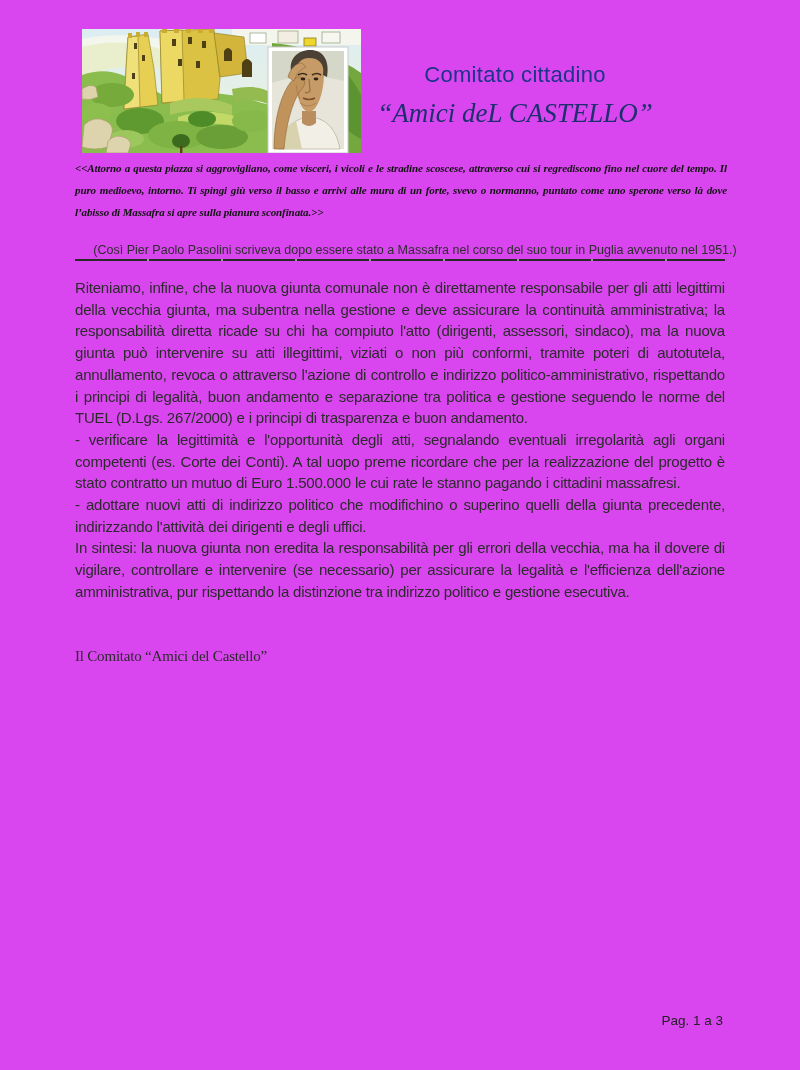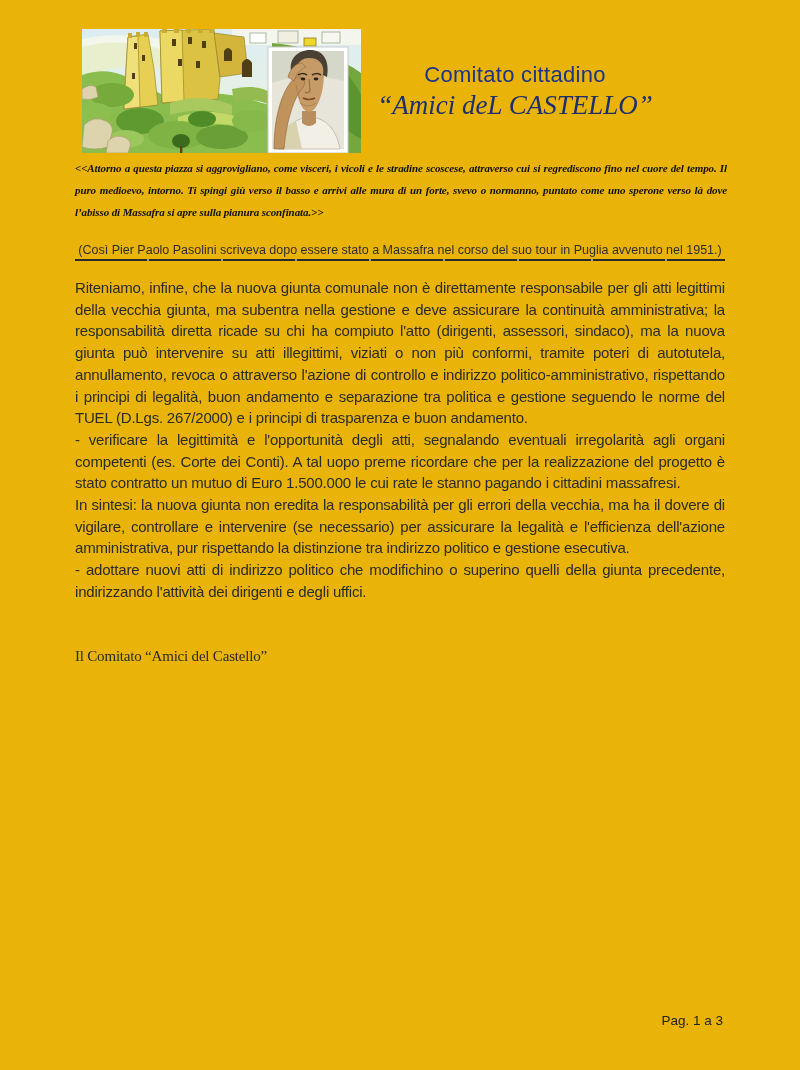--- a/index.html
+++ b/index.html
@@ -1,30 +1,30 @@
 <!DOCTYPE html>
 <html><head>
 <meta charset="utf-8">
 <style>
   html,body{margin:0;padding:0;background:#ffffff;}
   .page{
-    position:relative;width:800px;height:1070px;background:#eab308;
+    position:relative;width:800px;height:1070px;background:#d946ef;
     font-family:"Liberation Sans",sans-serif;color:#2b2b2b;margin:0 auto;overflow:hidden;
   }
   .artwork{position:absolute;left:82px;top:29px;width:279px;height:124px;}
   .artwork svg{display:block;width:100%;height:100%;}
   .titles{position:absolute;left:360px;top:61px;width:310px;text-align:center;}
   .title-line1{font-size:22px;line-height:27px;color:#1c3489;letter-spacing:.3px;}
-  .title-line2{font-family:"Liberation Serif",serif;font-style:italic;font-size:27px;line-height:33px;color:#1d2f6e;margin-top:1px;}
+  .title-line2{font-family:"Liberation Serif",serif;font-style:italic;font-size:27px;line-height:33px;color:#1d2f6e;margin-top:9px;}
   .quote{
     position:absolute;left:75px;top:158px;width:652px;
     font-family:"Liberation Serif",serif;font-weight:700;font-style:italic;
     font-size:11px;line-height:21.8px;color:#101010;text-align:justify;letter-spacing:-.1px;
   }
-  .attribution{position:absolute;left:75px;top:243px;width:650px;text-align:center;font-size:12.5px;color:#2e2e2e;}
+  .attribution{position:absolute;left:90px;top:243px;width:650px;text-align:center;font-size:12.5px;color:#2e2e2e;}
   .divider{
     position:absolute;left:75px;top:259px;width:650px;height:2px;
     background:repeating-linear-gradient(to right,#2a2a2a 0 72px,#9a9a9a 72px 74px);
   }
   .doc-body{
     position:absolute;left:75px;top:277px;width:650px;
     font-size:15px;line-height:21.7px;text-align:justify;letter-spacing:-.2px;color:#2b2b2b;
   }
   .doc-body p{margin:0;}
   .signature{margin-top:43px !important;text-align:left;font-family:Liberation Serif, serif;}
@@ -144,20 +144,20 @@
   </div>
 
   <div class="quote">&lt;&lt;Attorno a questa piazza si aggrovigliano, come visceri, i vicoli e le stradine scoscese, attraverso cui si regrediscono fino nel cuore del tempo. Il puro medioevo, intorno. Ti spingi giù verso il basso e arrivi alle mura di un forte, svevo o normanno, puntato come uno sperone verso là dove l’abisso di Massafra si apre sulla pianura sconfinata.&gt;&gt;</div>
   <div class="attribution">(Così Pier Paolo Pasolini scriveva dopo essere stato a Massafra nel corso del suo tour in Puglia avvenuto nel 1951.)</div>
 
   <div class="divider"></div>
 
   <div class="doc-body">
     <p>Riteniamo, infine, che la nuova giunta comunale non è direttamente responsabile per gli atti legittimi della vecchia giunta, ma subentra nella gestione e deve assicurare la continuità amministrativa; la responsabilità diretta ricade su chi ha compiuto l'atto (dirigenti, assessori, sindaco), ma la nuova giunta può intervenire su atti illegittimi, viziati o non più conformi, tramite poteri di autotutela, annullamento, revoca o attraverso l'azione di controllo e indirizzo politico-amministrativo, rispettando i principi di legalità, buon andamento e separazione tra politica e gestione seguendo le norme del TUEL (D.Lgs. 267/2000) e i principi di trasparenza e buon andamento.</p>
     <p>- verificare la legittimità e l'opportunità degli atti, segnalando eventuali irregolarità agli organi competenti (es. Corte dei Conti). A tal uopo preme ricordare che per la realizzazione del progetto è stato contratto un mutuo di Euro 1.500.000 le cui rate le stanno pagando i cittadini massafresi.</p>
+    <p>- adottare nuovi atti di indirizzo politico che modifichino o superino quelli della giunta precedente, indirizzando l'attività dei dirigenti e degli uffici.</p>
     <p>In sintesi: la nuova giunta non eredita la responsabilità per gli errori della vecchia, ma ha il dovere di vigilare, controllare e intervenire (se necessario) per assicurare la legalità e l'efficienza dell'azione amministrativa, pur rispettando la distinzione tra indirizzo politico e gestione esecutiva.</p>
-    <p>- adottare nuovi atti di indirizzo politico che modifichino o superino quelli della giunta precedente, indirizzando l'attività dei dirigenti e degli uffici.</p>
     <p class="signature">Il Comitato “Amici del Castello”</p>
   </div>
 
   <div class="footer">Pag. 1 a 3</div>
 
 </div>
 
 </body></html>

